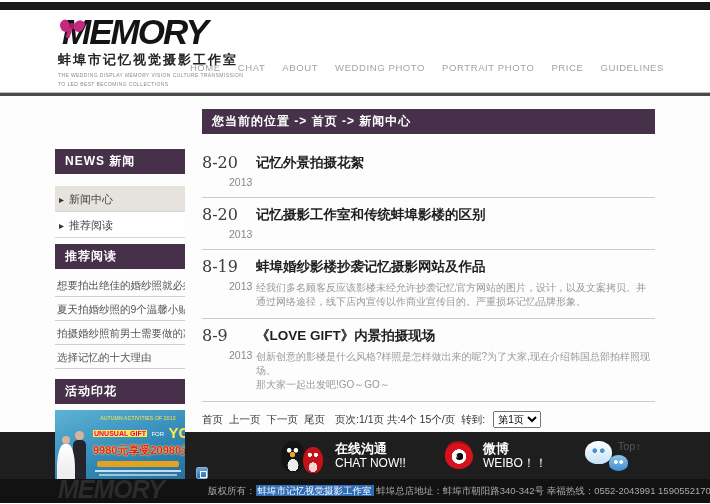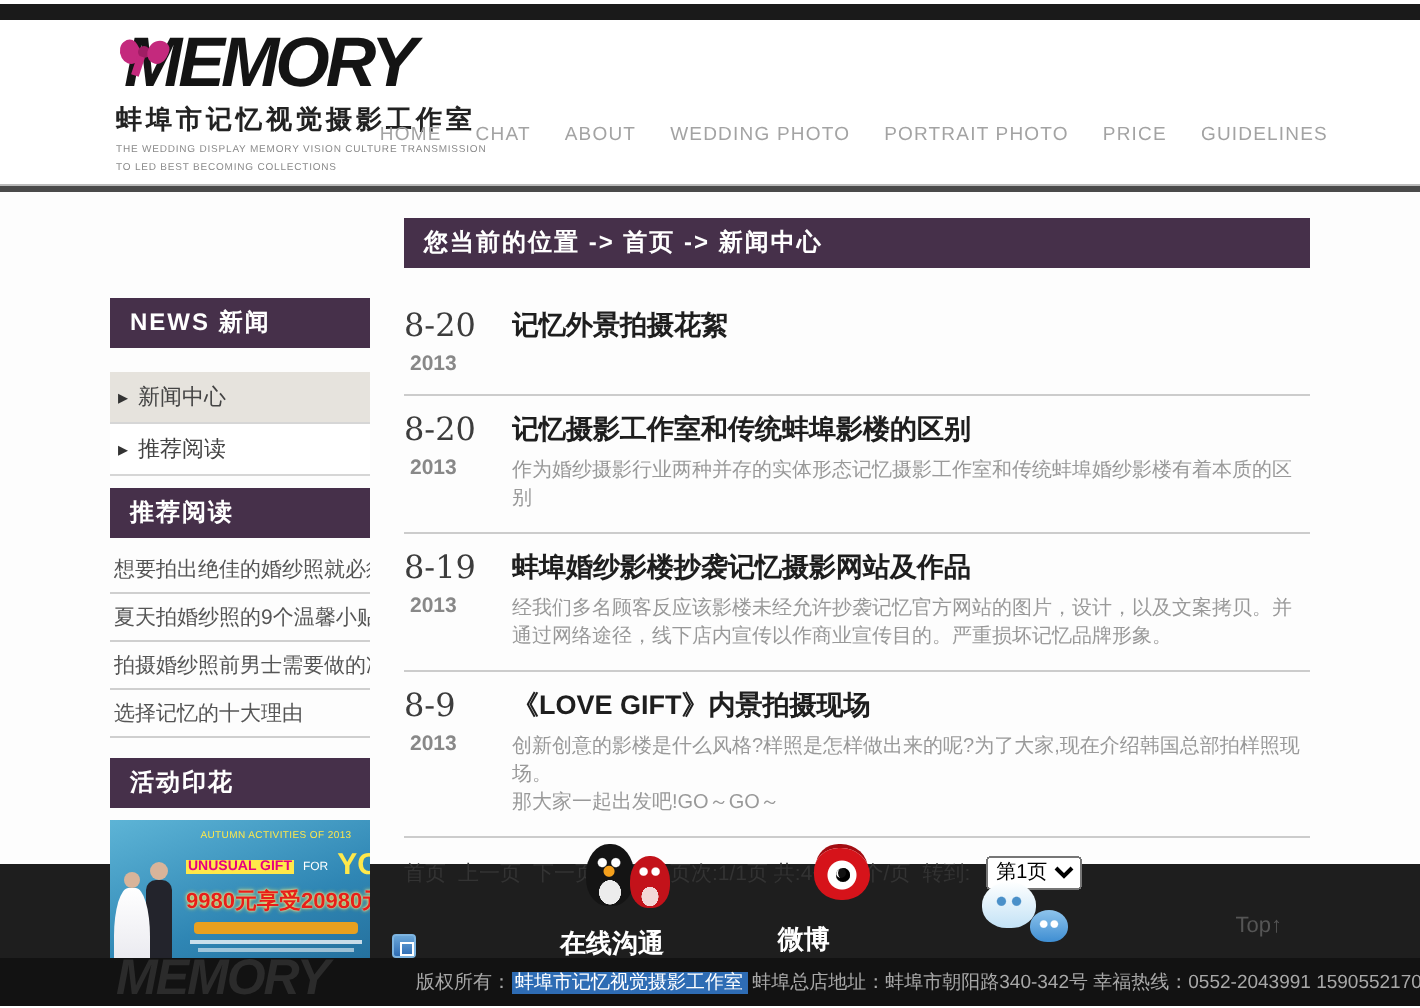--- a/index.html
+++ b/index.html
@@ -57,35 +57,35 @@
   .promo-bar1 { margin:3px auto 0; width:82px; height:6px; background:#e8a01f; border-radius:2px; }
   .promo-bar2 { margin:3px auto 0; width:86px; height:2px; background:rgba(255,255,255,.75); }
   .promo-bar3 { margin:2px auto 0; width:78px; height:2px; background:rgba(255,255,255,.55); }
   .promo-bar4 { margin:3px auto 0; width:58px; height:7px; background:#1d4f7d; border-radius:1px; }
 
   .main-col { flex:1; min-width:0; }
   .news-list { margin-top:12px; }
   .news-item { display:flex; padding:6px 0 9px; border-bottom:1px solid #ccc; cursor:pointer; }
   .news-date { width:50px; flex:none; }
   .news-md { font-family:"DejaVu Serif","Liberation Serif",serif; font-size:16px; color:#3d3d3d; line-height:22px; }
-  .news-yr { font-size:10.5px; font-weight:bold; color:#888; margin-top:2px; padding-left:3px; }
+  .news-yr { font-size:10.5px; font-weight:normal; color:#888; margin-top:2px; padding-left:3px;margin-left:24px; }
   .news-body { flex:1; min-width:0; padding-left:4px; }
   .news-title { font-size:13.5px; font-weight:bold; color:#1e1e1e; line-height:22px; white-space:nowrap; overflow:hidden; }
   .news-desc { font-size:10px; color:#999; margin-top:3px; line-height:14px; white-space:pre-line; }
 
   .pagination { margin-top:9px; display:flex; align-items:center; font-size:10.5px; color:#333; gap:6px; flex-wrap:nowrap; }
   .pg-link { cursor:pointer; color:#333; }
   .pg-info { margin-left:4px; color:#333; }
   .pg-select { font-size:10px; height:17px; margin-left:2px; }
   .top-link-row { text-align:right; margin-top:8px; padding-right:14px; }
   .top-link { font-size:11px; color:#555; cursor:pointer; text-decoration:none; }
 
   
   .footer-social { height:47px; background:#1e1e1e; display:flex; align-items:center; padding-left:280px; gap:38px; }
-  .social-block { display:flex; align-items:center; gap:9px; cursor:pointer;flex-direction:column; }
+  .social-block { display:flex; align-items:center; gap:9px; cursor:pointer; }
   .s-icon { position:relative; flex:none; }
   .icon-qq { width:46px; height:36px; }
   .icon-qq::before { content:""; position:absolute; left:1px; top:3px; width:24px; height:31px; border-radius:48% 48% 44% 44%;
     background:
       radial-gradient(circle at 34% 30%, #fff 2px, rgba(0,0,0,0) 2.6px),
       radial-gradient(circle at 62% 30%, #fff 2px, rgba(0,0,0,0) 2.6px),
       radial-gradient(circle at 48% 44%, #f5a01c 2.5px, rgba(0,0,0,0) 3px),
       radial-gradient(ellipse 9px 10px at 50% 78%, #ececec 60%, rgba(0,0,0,0) 62%),
       #141414; }
   .icon-qq::after { content:""; position:absolute; right:3px; top:9px; width:20px; height:26px; border-radius:48% 48% 44% 44%;
@@ -207,21 +207,20 @@
             <div class="news-title">记忆外景拍摄花絮</div>
           </div>
         </div>
           <div class="news-item">
           <div class="news-date">
             <div class="news-md">8-20</div>
             <div class="news-yr">2013</div>
           </div>
           <div class="news-body">
             <div class="news-title">记忆摄影工作室和传统蚌埠影楼的区别</div>
-            <div class="news-desc">作为婚纱摄影行业两种并存的实体形态记忆摄影工作室和传统蚌埠婚纱影楼有着本质的区别</div>
           </div>
         </div>
           <div class="news-item">
           <div class="news-date">
             <div class="news-md">8-19</div>
             <div class="news-yr">2013</div>
           </div>
           <div class="news-body">
             <div class="news-title">蚌埠婚纱影楼抄袭记忆摄影网站及作品</div>
             <div class="news-desc">经我们多名顾客反应该影楼未经允许抄袭记忆官方网站的图片，设计，以及文案拷贝。并通过网络途径，线下店内宣传以作商业宣传目的。严重损坏记忆品牌形象。</div>

